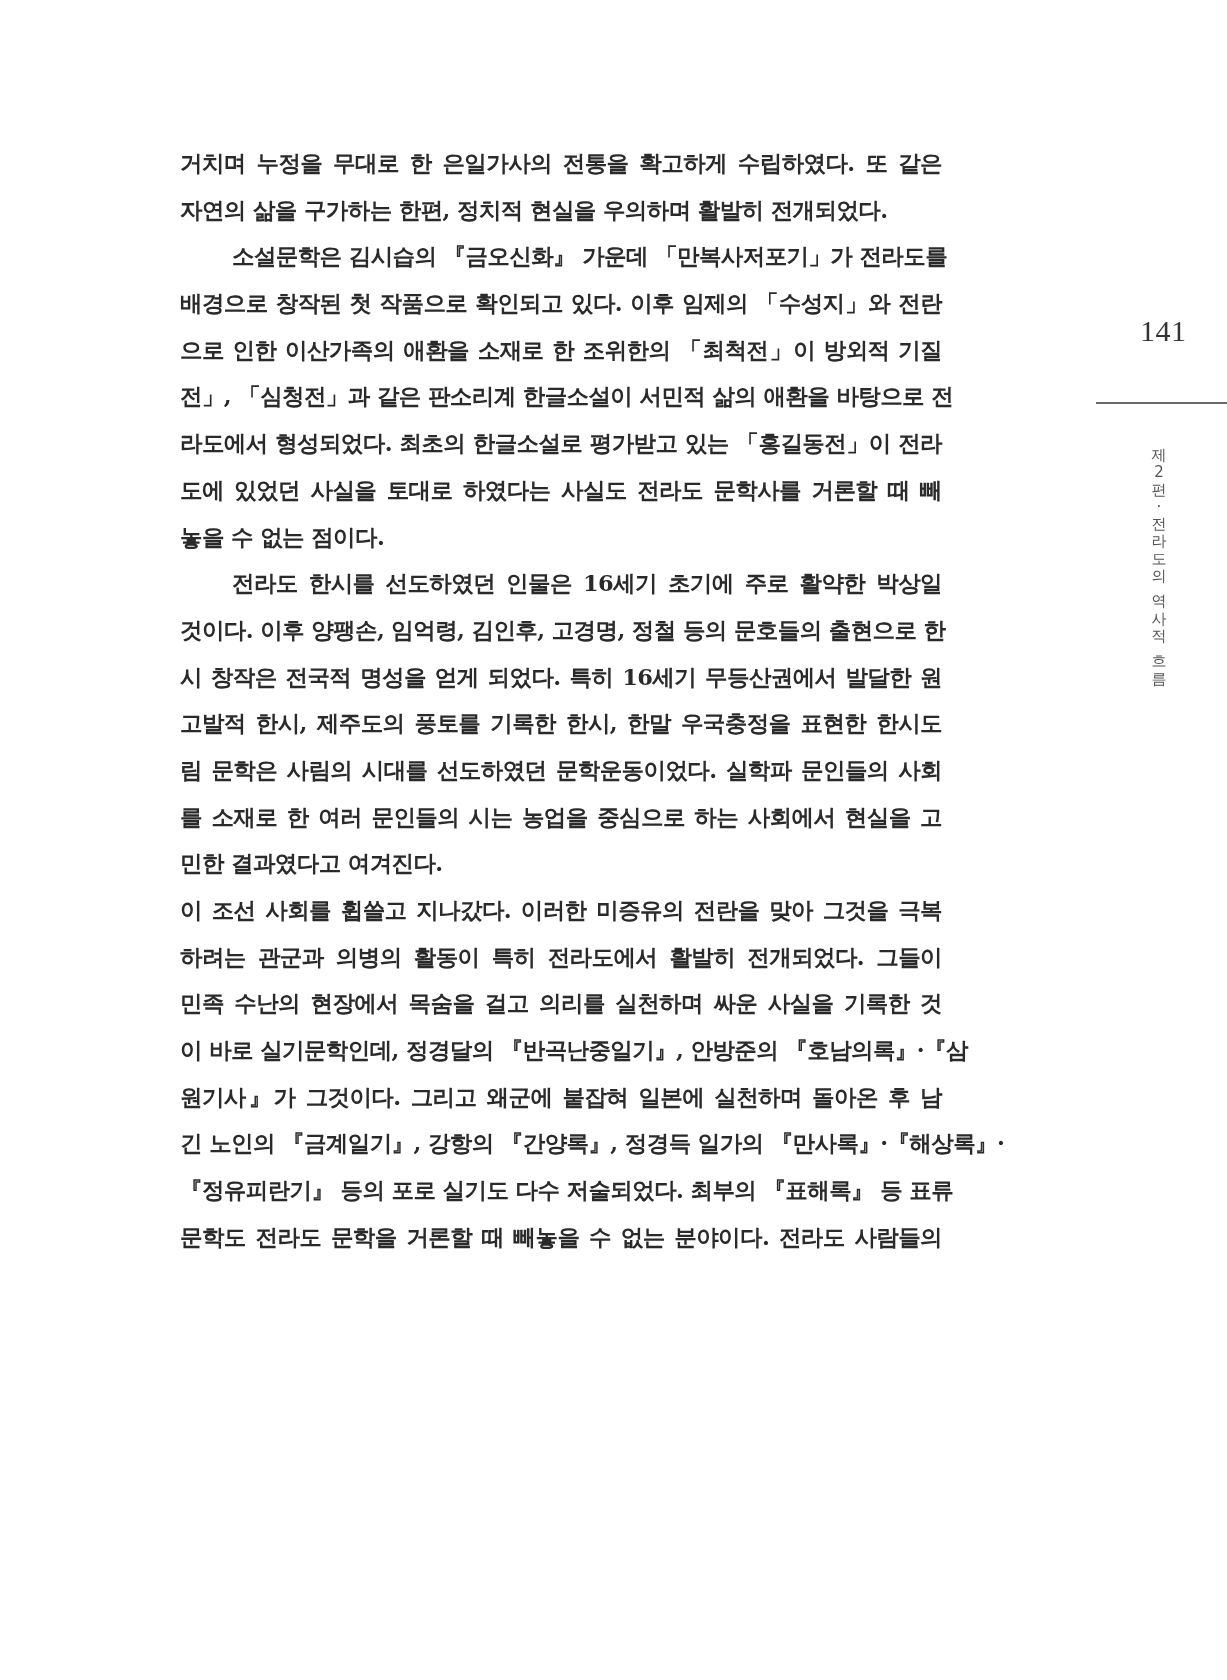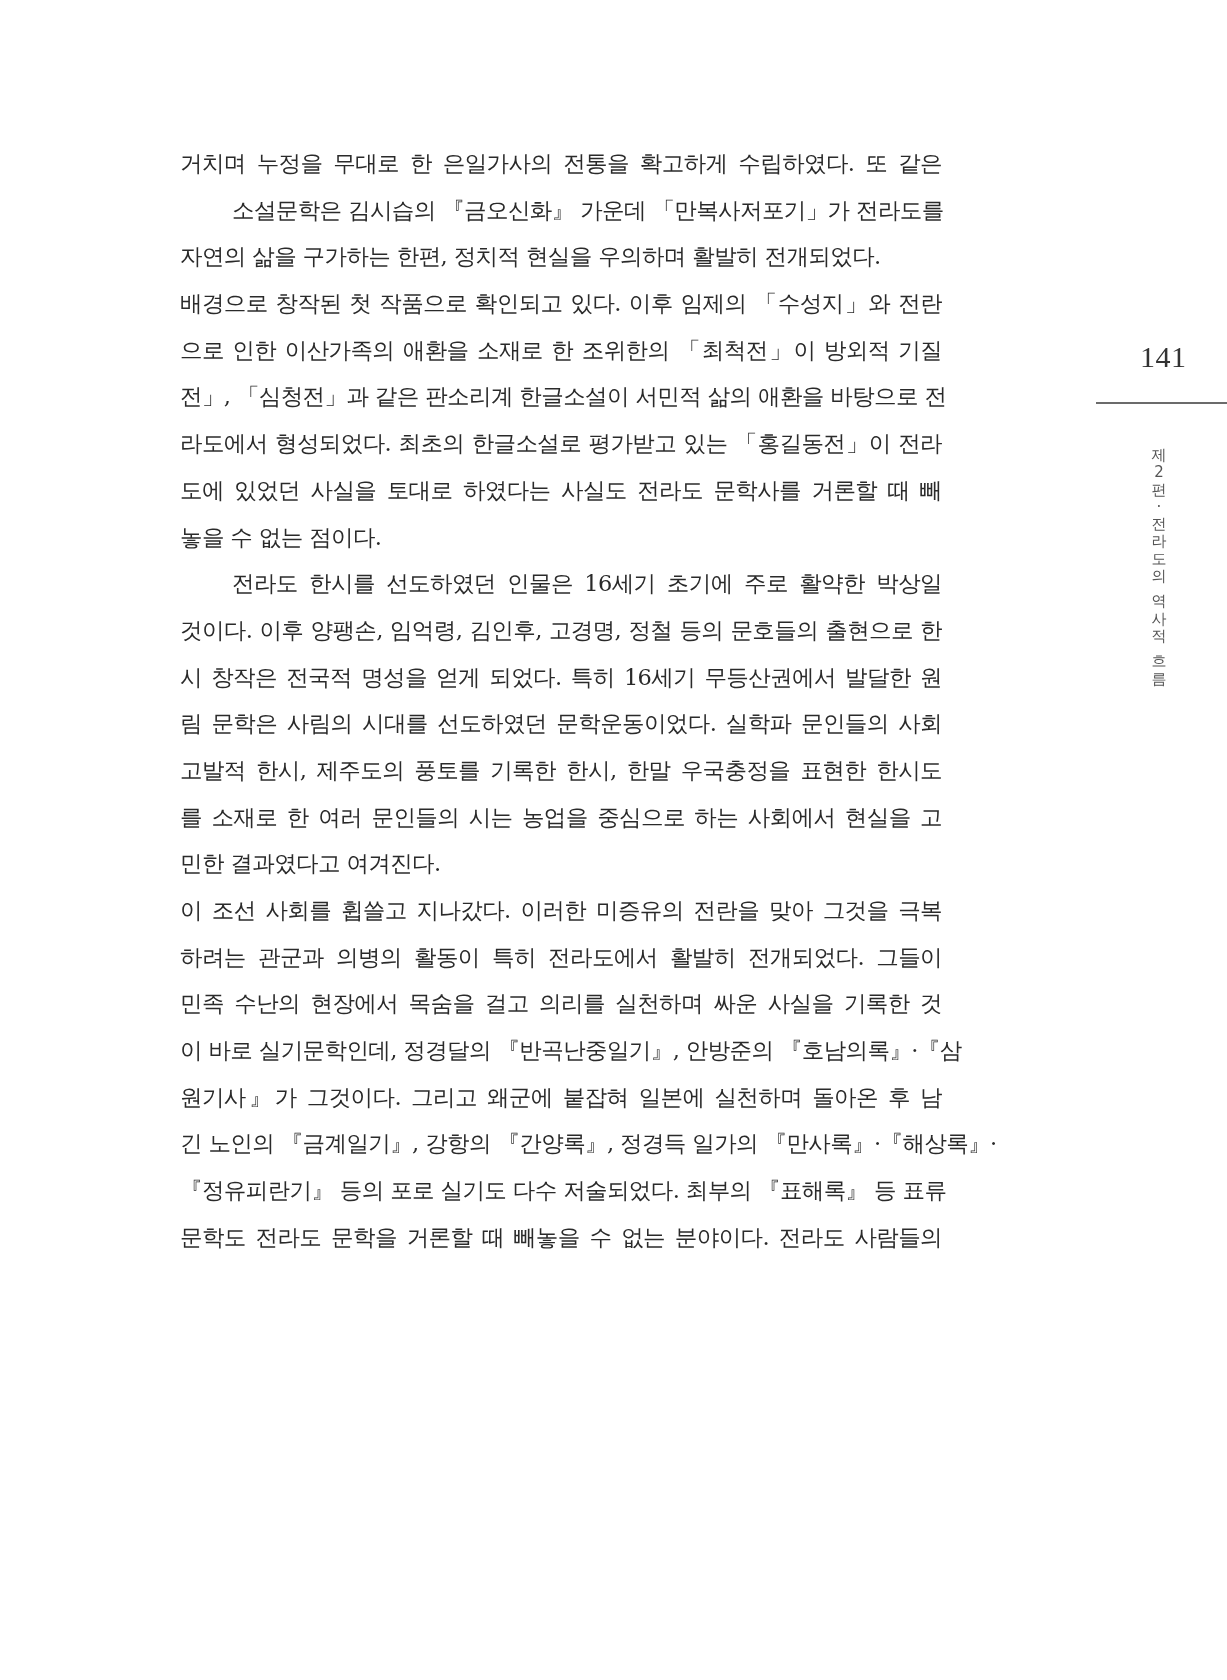--- a/index.html
+++ b/index.html
@@ -17,38 +17,39 @@
     }
     .body-text {
       position: absolute;
       left: 180px;
       top: 140px;
       width: 762px;
       font-size: 22.5px;
       line-height: 46.7px;
       letter-spacing: -0.6px;
       text-align: justify;
+      font-weight: bold;
     }
     .line {
       display: block;
       height: 46.7px;
       white-space: nowrap;
       text-align-last: justify;
       text-align: justify;
     }
     .line.last {
       text-align-last: left;
     }
     .line.indent {
       padding-left: 52px;
     }
     .page-number {
       position: absolute;
       left: 1140px;
-      top: 340px;
+      top: 314px;
       font-family: "Liberation Serif", "DejaVu Serif", serif;
       font-size: 30px;
       color: #333333;
       letter-spacing: 0.5px;
     }
     .rule {
       position: absolute;
       left: 1096px;
       top: 402px;
       width: 131px;
@@ -71,33 +72,33 @@
     }
     .chapter-label .gap {
       height: 8px;
     }
   </style>
 </head>
 <body>
 
 <div class="body-text">
   <span class="line">거치며 누정을 무대로 한 은일가사의 전통을 확고하게 수립하였다. 또 같은</span>
+  <span class="line last">자연의 삶을 구가하는 한편, 정치적 현실을 우의하며 활발히 전개되었다.</span>
   <span class="line indent">소설문학은 김시습의 『금오신화』 가운데 「만복사저포기」가 전라도를</span>
-  <span class="line last">자연의 삶을 구가하는 한편, 정치적 현실을 우의하며 활발히 전개되었다.</span>
   <span class="line">배경으로 창작된 첫 작품으로 확인되고 있다. 이후 임제의 「수성지」와 전란</span>
   <span class="line">으로 인한 이산가족의 애환을 소재로 한 조위한의 「최척전」이 방외적 기질</span>
   <span class="line">전」, 「심청전」과 같은 판소리계 한글소설이 서민적 삶의 애환을 바탕으로 전</span>
   <span class="line">라도에서 형성되었다. 최초의 한글소설로 평가받고 있는 「홍길동전」이 전라</span>
   <span class="line">도에 있었던 사실을 토대로 하였다는 사실도 전라도 문학사를 거론할 때 빼</span>
   <span class="line last">놓을 수 없는 점이다.</span>
   <span class="line indent">전라도 한시를 선도하였던 인물은 16세기 초기에 주로 활약한 박상일</span>
   <span class="line">것이다. 이후 양팽손, 임억령, 김인후, 고경명, 정철 등의 문호들의 출현으로 한</span>
   <span class="line">시 창작은 전국적 명성을 얻게 되었다. 특히 16세기 무등산권에서 발달한 원</span>
+  <span class="line">고발적 한시, 제주도의 풍토를 기록한 한시, 한말 우국충정을 표현한 한시도</span>
   <span class="line">림 문학은 사림의 시대를 선도하였던 문학운동이었다. 실학파 문인들의 사회</span>
-  <span class="line">고발적 한시, 제주도의 풍토를 기록한 한시, 한말 우국충정을 표현한 한시도</span>
   <span class="line">를 소재로 한 여러 문인들의 시는 농업을 중심으로 하는 사회에서 현실을 고</span>
   <span class="line last">민한 결과였다고 여겨진다.</span>
   <span class="line">이 조선 사회를 휩쓸고 지나갔다. 이러한 미증유의 전란을 맞아 그것을 극복</span>
   <span class="line">하려는 관군과 의병의 활동이 특히 전라도에서 활발히 전개되었다. 그들이</span>
   <span class="line">민족 수난의 현장에서 목숨을 걸고 의리를 실천하며 싸운 사실을 기록한 것</span>
   <span class="line">이 바로 실기문학인데, 정경달의 『반곡난중일기』, 안방준의 『호남의록』·『삼</span>
   <span class="line">원기사』가 그것이다. 그리고 왜군에 붙잡혀 일본에 실천하며 돌아온 후 남</span>
   <span class="line">긴 노인의 『금계일기』, 강항의 『간양록』, 정경득 일가의 『만사록』·『해상록』·</span>
   <span class="line">『정유피란기』 등의 포로 실기도 다수 저술되었다. 최부의 『표해록』 등 표류</span>
   <span class="line">문학도 전라도 문학을 거론할 때 빼놓을 수 없는 분야이다. 전라도 사람들의</span>

